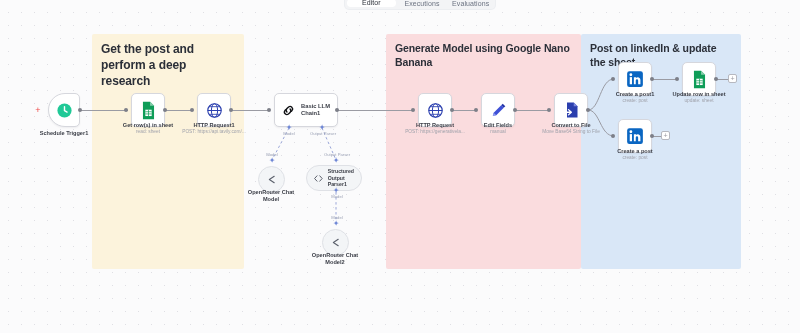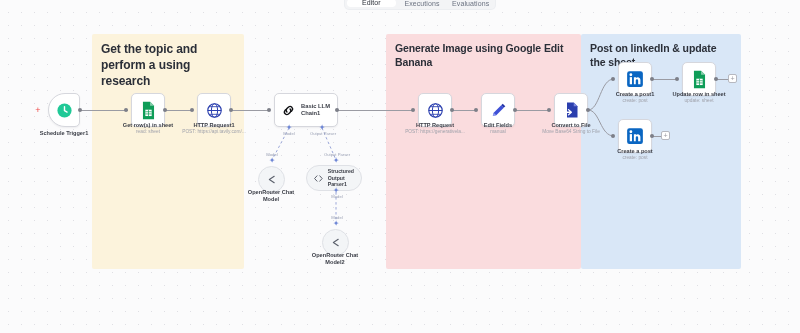--- a/index.html
+++ b/index.html
@@ -113,26 +113,26 @@
 
 <div id="canvas">
 
   <div id="tabbar">
     <div class="tab active">Editor</div>
     <div class="tab">Executions</div>
     <div class="tab">Evaluations</div>
   </div>
 
   <div class="section big" style="left:92px; top:34px; width:152px; height:235px; background:#FCF3DC;">
-    <div class="sec-title">Get the topic and perform a using research</div>
+    <div class="sec-title">Get the post and perform a deep research</div>
   </div>
 
 
   <div class="section" style="left:386px; top:34px; width:195px; height:235px; background:#FADCDE;">
-    <div class="sec-title">Generate Image using Google Edit Banana</div>
+    <div class="sec-title">Generate Model using Google Nano Banana</div>
   </div>
 
   <div class="section" style="left:581px; top:34px; width:160px; height:235px; background:#D9E7F7;">
     <div class="sec-title">Post on linkedIn &amp; update the sheet</div>
   </div>
 
   <div class="wire" style="left:74px; top:110px; width:54px;"></div>
   <div class="wire" style="left:166px; top:110px; width:27px;"></div>
   <div class="wire" style="left:232px; top:110px; width:38px;"></div>
   <div class="wire" style="left:338px; top:110px; width:76px;"></div>

